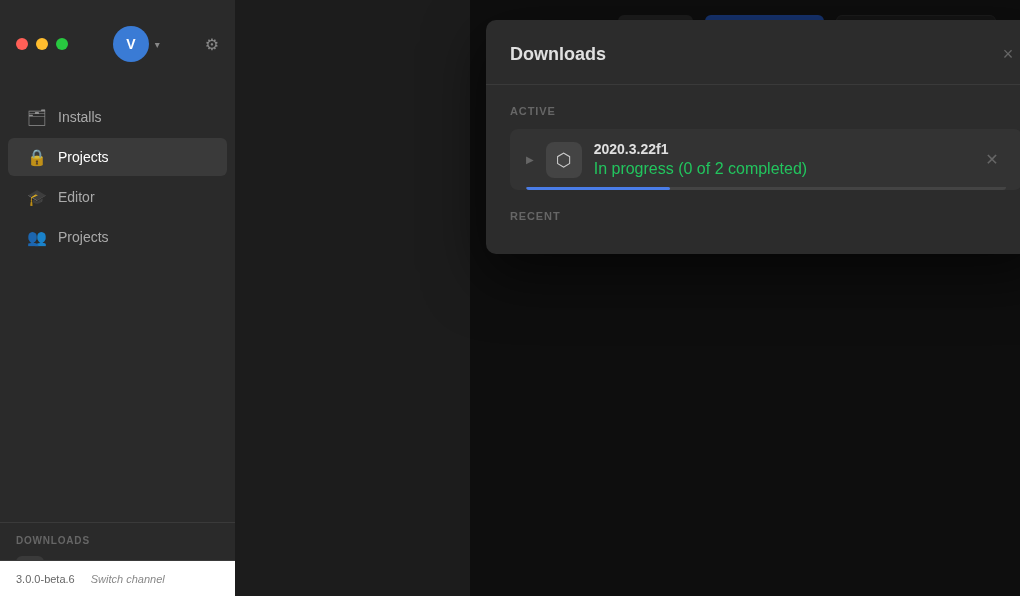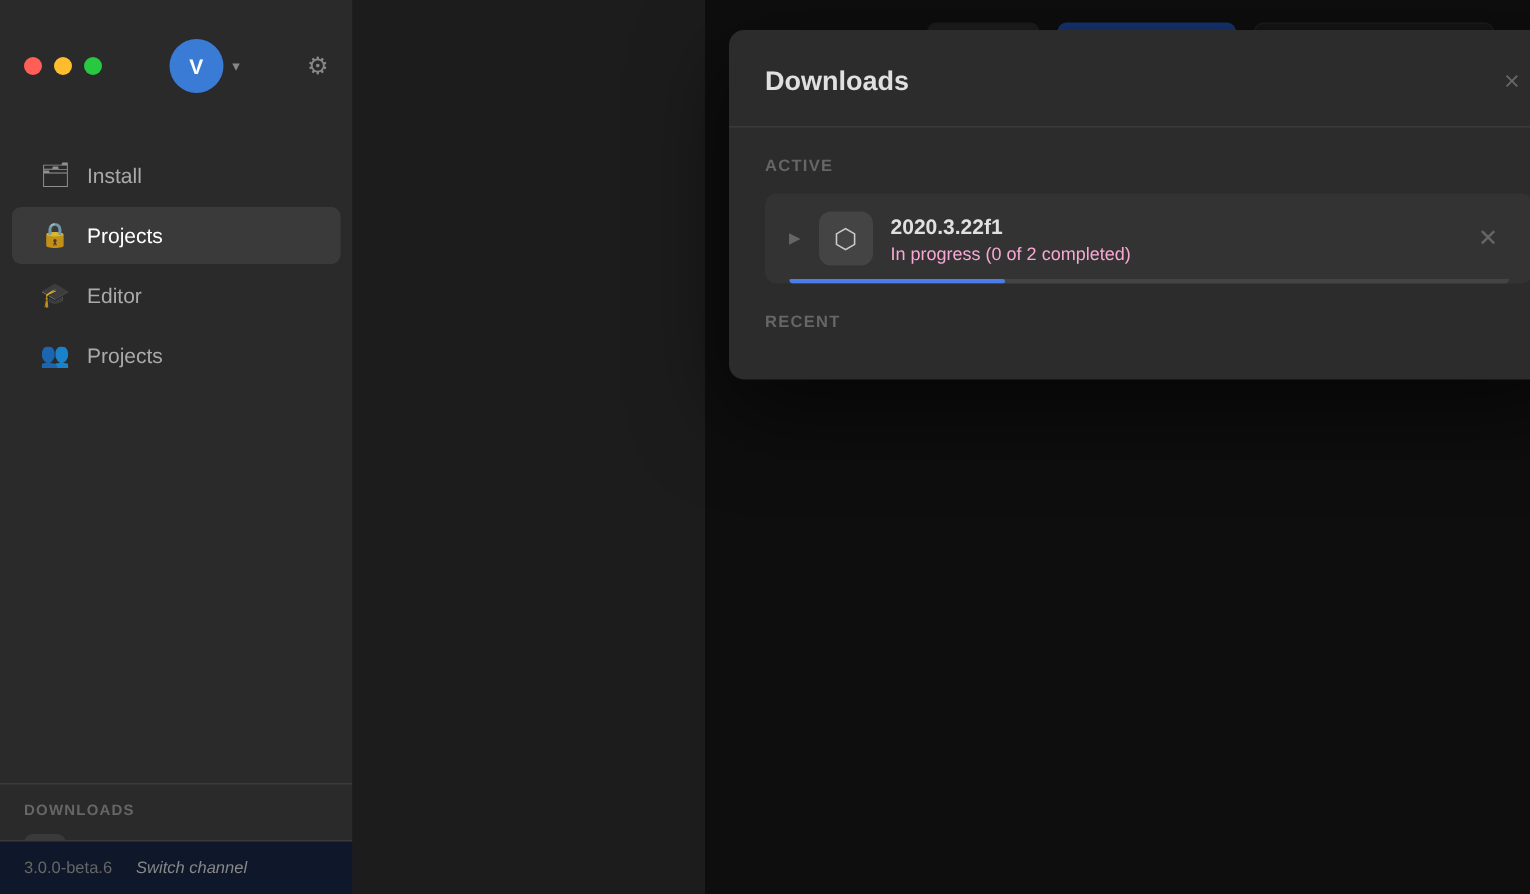--- a/index.html
+++ b/index.html
@@ -144,21 +144,21 @@
       color: #666;
       font-size: 14px;
     }
 
     
     .bottom-bar {
       position: absolute;
       bottom: 0; left: 0;
       width: 235px;
       height: 36px;
-      background: #0f172a;
+      background: #ffffff;
       display: flex;
       align-items: center;
       padding: 0 16px;
       gap: 16px;
       border-top: 1px solid #3a3a3a;
     }
     .version-text {
       font-size: 11px;
       color: #666;
     }
@@ -310,22 +310,22 @@
     }
 
     .active-download-name {
       font-size: 14px;
       font-weight: 600;
       color: #e0e0e0;
       margin-bottom: 3px;
     }
 
     .active-download-status {
-      font-size: 12px;
-      color: #f9a8d4;
+      font-size: 16px;
+      color: #22c55e;
     }
 
     .cancel-btn {
       background: none;
       border: none;
       cursor: pointer;
       color: #666;
       font-size: 16px;
       width: 28px; height: 28px;
       display: flex; align-items: center; justify-content: center;
@@ -364,21 +364,21 @@
     <div class="account-area">
       <div class="avatar">V</div>
       <span class="dropdown-arrow">▾</span>
     </div>
     <button class="gear-btn">⚙</button>
   </div>
 
   <nav class="sidebar-nav">
     <div class="nav-item">
       <span class="nav-icon">🗂</span>
-      <span>Install</span>
+      <span>Installs</span>
     </div>
     <div class="nav-item active">
       <span class="nav-icon">🔒</span>
       <span>Projects</span>
     </div>
     <div class="nav-item">
       <span class="nav-icon">🎓</span>
       <span>Editor</span>
     </div>
     <div class="nav-item">

